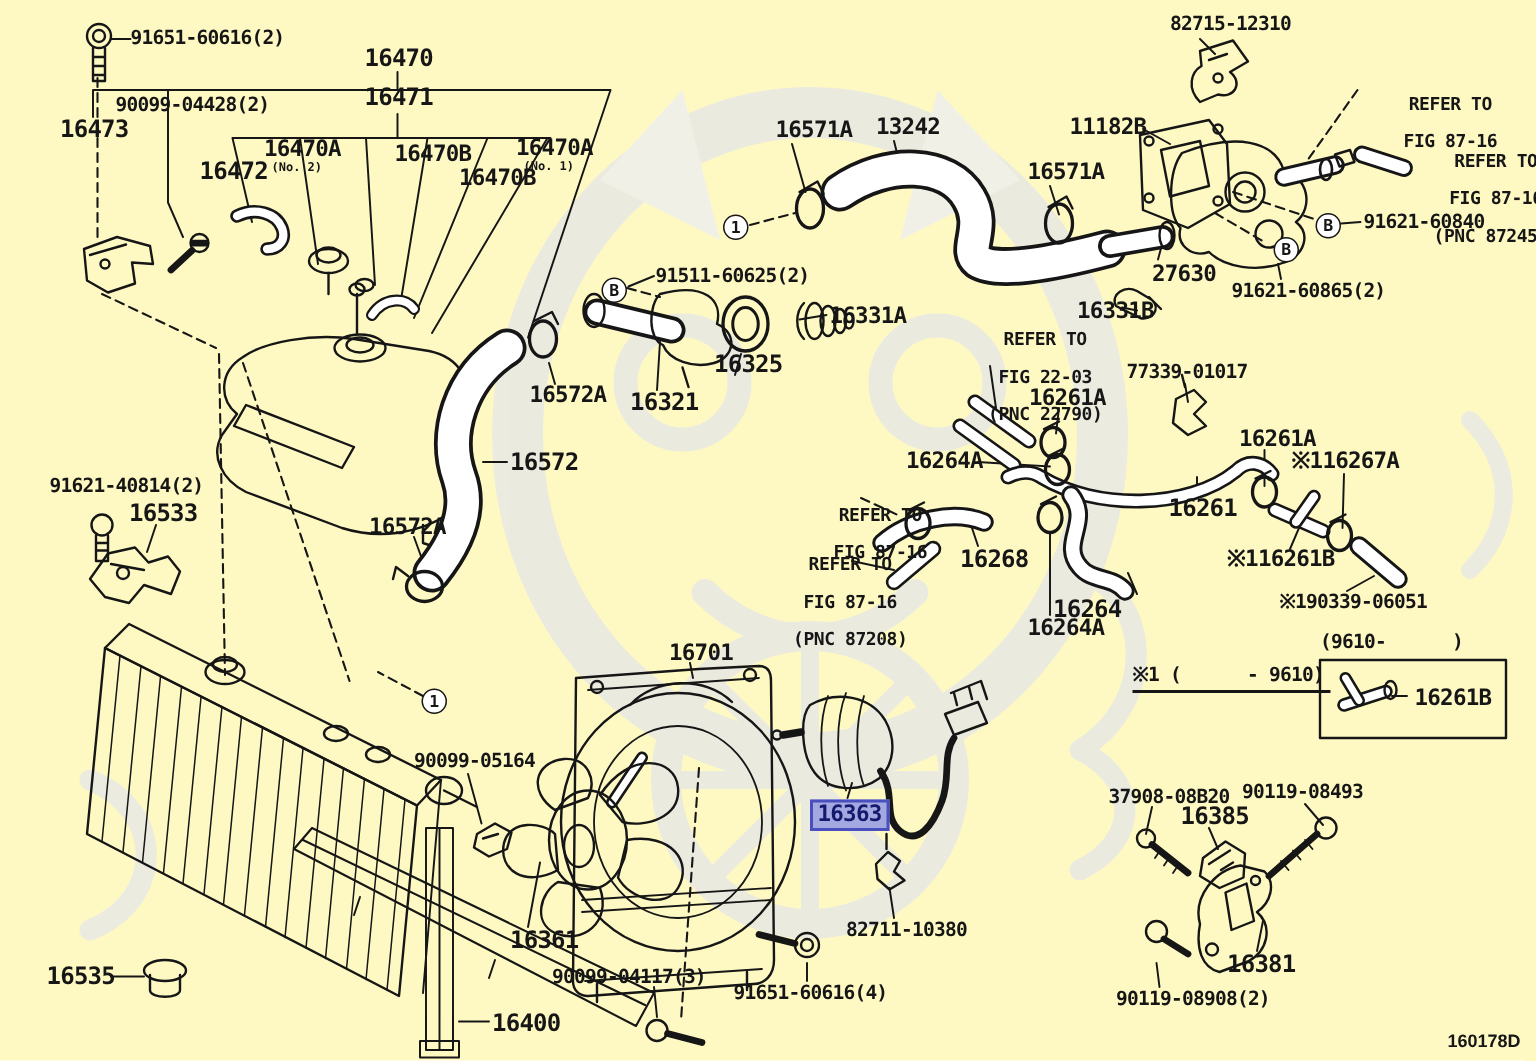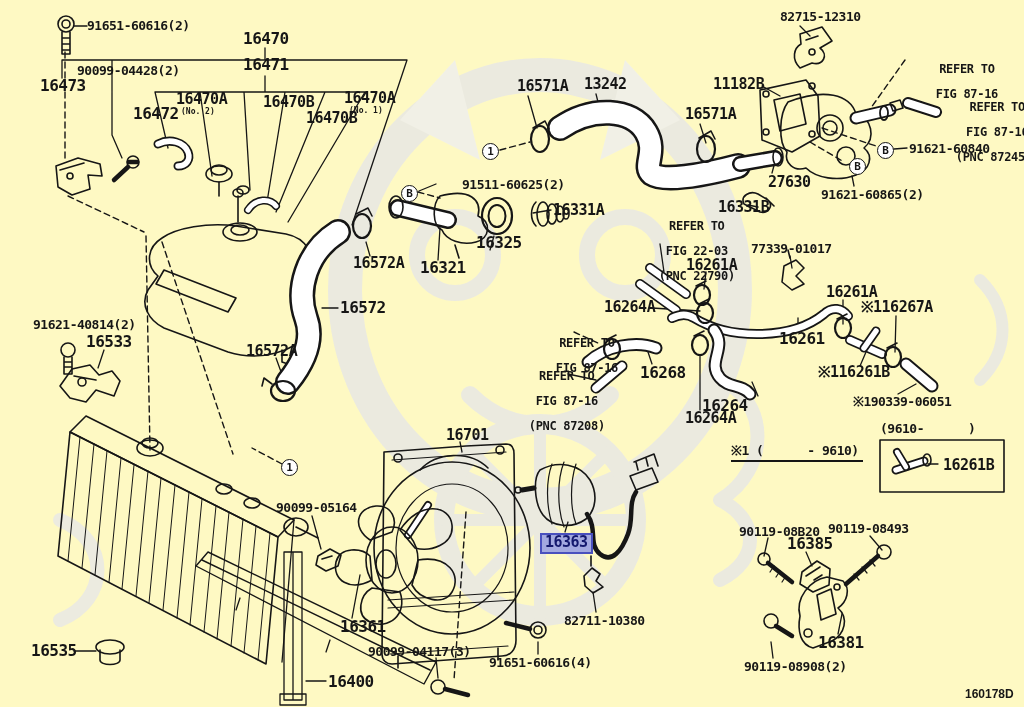--- a/index.html
+++ b/index.html
@@ -331,21 +331,21 @@
   <div class="lbl fs12" style="left:928px;top:88px">
     <span>REFER TO</span><br>
     <span>FIG 87-16</span><br>
     <span>(PNC 87245A)</span>
   </div>
 
   <div class="lbl" style="left:909px;top:142px">91621-60840</div>
   <div class="lbl fs15" style="left:768px;top:175px">27630</div>
   <div class="lbl" style="left:821px;top:188px">91621-60865(2)</div>
   <div class="lbl fs15" style="left:718px;top:200px">16331B</div>
-  <div class="lbl" style="left:462px;top:178px">91511-60625(2)</div>
+  <div class="lbl" style="left:437px;top:178px">91511-60625(2)</div>
   <div class="lbl fs15" style="left:553px;top:203px">16331A</div>
 
   <div class="lbl fs12" style="left:631px;top:207px">
     <span>REFER TO</span><br>
     <span>FIG 22-03</span><br>
     <span>(PNC 22790)</span>
   </div>
 
   <div class="lbl" style="left:751px;top:242px">77339-01017</div>
   <div class="lbl fs15" style="left:686px;top:258px">16261A</div>
@@ -364,42 +364,42 @@
     <span>FIG 87-16</span><br>
     <span>(PNC 87208)</span>
   </div>
 
   <div class="lbl fs16" style="left:640px;top:365px">16268</div>
   <div class="lbl fs16" style="left:702px;top:398px">16264</div>
   <div class="lbl fs15" style="left:685px;top:411px">16264A</div>
   <div class="lbl" style="left:853px;top:395px"><span>※1</span><span>90339-06051</span></div>
   <div class="lbl" style="left:880px;top:422px">(9610-      )</div>
   <div class="lbl fs15" style="left:943px;top:458px">16261B</div>
-  <div class="lbl uline" style="left:731px;top:444px">※1 (      - 9610)</div>
+  <div class="lbl uline" style="left:755px;top:444px">※1 (      - 9610)</div>
 
   <div class="lbl" style="left:33px;top:318px">91621-40814(2)</div>
   <div class="lbl fs16" style="left:86px;top:334px">16533</div>
 
   <div class="lbl fs15" style="left:353px;top:256px">16572A</div>
   <div class="lbl fs16" style="left:420px;top:260px">16321</div>
   <div class="lbl fs16" style="left:476px;top:235px">16325</div>
   <div class="lbl fs16" style="left:340px;top:300px">16572</div>
   <div class="lbl fs15" style="left:246px;top:344px">16572A</div>
 
   <div class="lbl fs15" style="left:446px;top:428px">16701</div>
   <div class="lbl" style="left:276px;top:501px">90099-05164</div>
   <div class="lbl fs15 hl" style="left:540px;top:533px">16363</div>
   <div class="lbl" style="left:564px;top:614px">82711-10380</div>
   <div class="lbl fs16" style="left:340px;top:619px">16361</div>
   <div class="lbl" style="left:368px;top:645px">90099-04117(3)</div>
   <div class="lbl" style="left:489px;top:656px">91651-60616(4)</div>
   <div class="lbl fs16" style="left:31px;top:643px">16535</div>
   <div class="lbl fs16" style="left:328px;top:674px">16400</div>
 
-  <div class="lbl" style="left:739px;top:525px">90119-08B20</div>
+  <div class="lbl" style="left:739px;top:525px">37908-08B20</div>
   <div class="lbl fs16" style="left:787px;top:536px">16385</div>
   <div class="lbl" style="left:828px;top:522px">90119-08493</div>
   <div class="lbl fs16" style="left:818px;top:635px">16381</div>
   <div class="lbl" style="left:744px;top:660px">90119-08908(2)</div>
 
   <div class="lbl fs12 doccode" style="left:965px;top:688px">160178D</div>
 
   <div class="circ" style="left:877px;top:142px">B</div>
   <div class="circ" style="left:849px;top:158px">B</div>
   <div class="circ" style="left:401px;top:185px">B</div>

